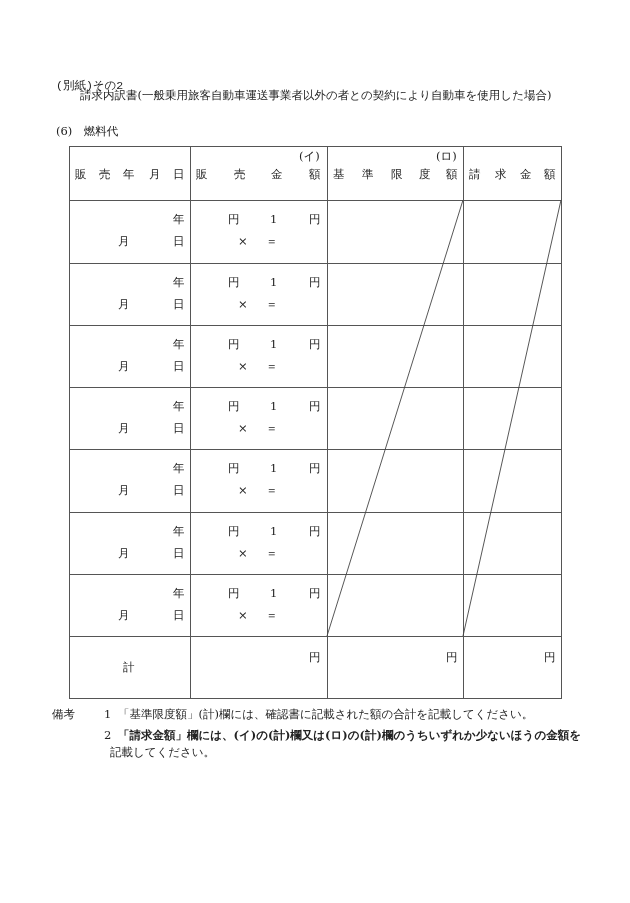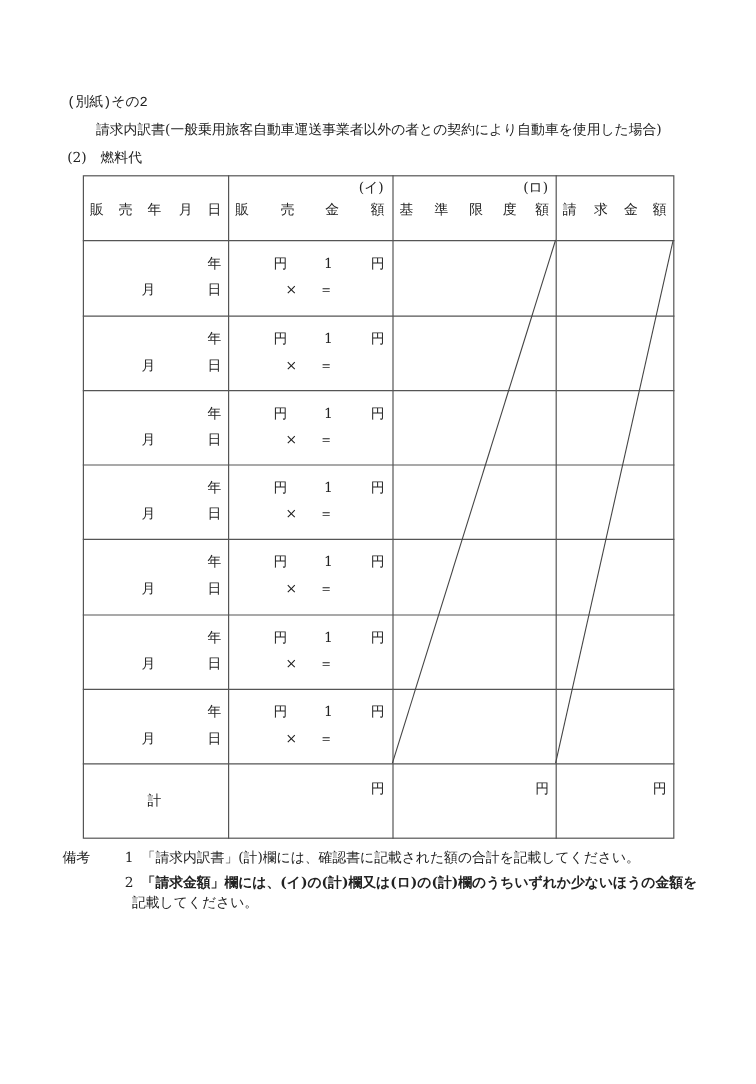--- a/index.html
+++ b/index.html
@@ -6,22 +6,22 @@
     body { width:630px; height:903px; position:relative; overflow:hidden;
            font-family:"DejaVu Serif","Liberation Serif",serif; color:#222; }
     .t { position:absolute; white-space:nowrap; font-size:11.5px; line-height:14px; }
     .grid { position:absolute; left:0; top:0; }
     .cell-text { position:absolute; font-size:11.5px; line-height:14px; white-space:nowrap; }
   </style>
 </head>
 <body>
 
 <div class="t" style="left:56px;top:79px;font-family:Liberation Mono, monospace;">(別紙)その2</div>
-<div class="t" style="left:80px;top:101px;">請求内訳書(一般乗用旅客自動車運送事業者以外の者との契約により自動車を使用した場合)</div>
-<div class="t" style="left:56px;top:124px;">(2)　燃料代</div>
+<div class="t" style="left:80px;top:88px;">請求内訳書(一般乗用旅客自動車運送事業者以外の者との契約により自動車を使用した場合)</div>
+<div class="t" style="left:56px;top:124px;">(6)　燃料代</div>
 
 <svg class="grid" width="630" height="903">
   <g stroke="#555" stroke-width="1" fill="none">
 
     <rect x="69.5" y="146.5" width="492" height="552"></rect>
 
     <line x1="190.5" y1="146" x2="190.5" y2="699"></line>
     <line x1="327.5" y1="146" x2="327.5" y2="699"></line>
     <line x1="463.5" y1="146" x2="463.5" y2="699"></line>
 
@@ -173,17 +173,17 @@
 <div>
   <span class="cell-text" style="left:123px;top:660px;">計</span>
   <span class="cell-text" style="left:309px;top:650px;">円</span>
   <span class="cell-text" style="left:446px;top:650px;">円</span>
   <span class="cell-text" style="left:544px;top:650px;">円</span>
 </div>
 
 <div>
   <span class="t" style="left:52px;top:707px;">備考</span>
   <span class="t" style="left:104px;top:707px;">1</span>
-  <span class="t" style="left:118px;top:707px;">「請求内訳書」(計)欄には、確認書に記載された額の合計を記載してください。</span>
+  <span class="t" style="left:118px;top:707px;">「基準限度額」(計)欄には、確認書に記載された額の合計を記載してください。</span>
   <span class="t" style="left:104px;top:728px;">2</span>
   <span class="t" style="left:118px;top:728px;font-weight:bold;">「請求金額」欄には、(イ)の(計)欄又は(ロ)の(計)欄のうちいずれか少ないほうの金額を</span>
   <span class="t" style="left:110px;top:745px;">記載してください。</span>
 </div>
 
 </body></html>

